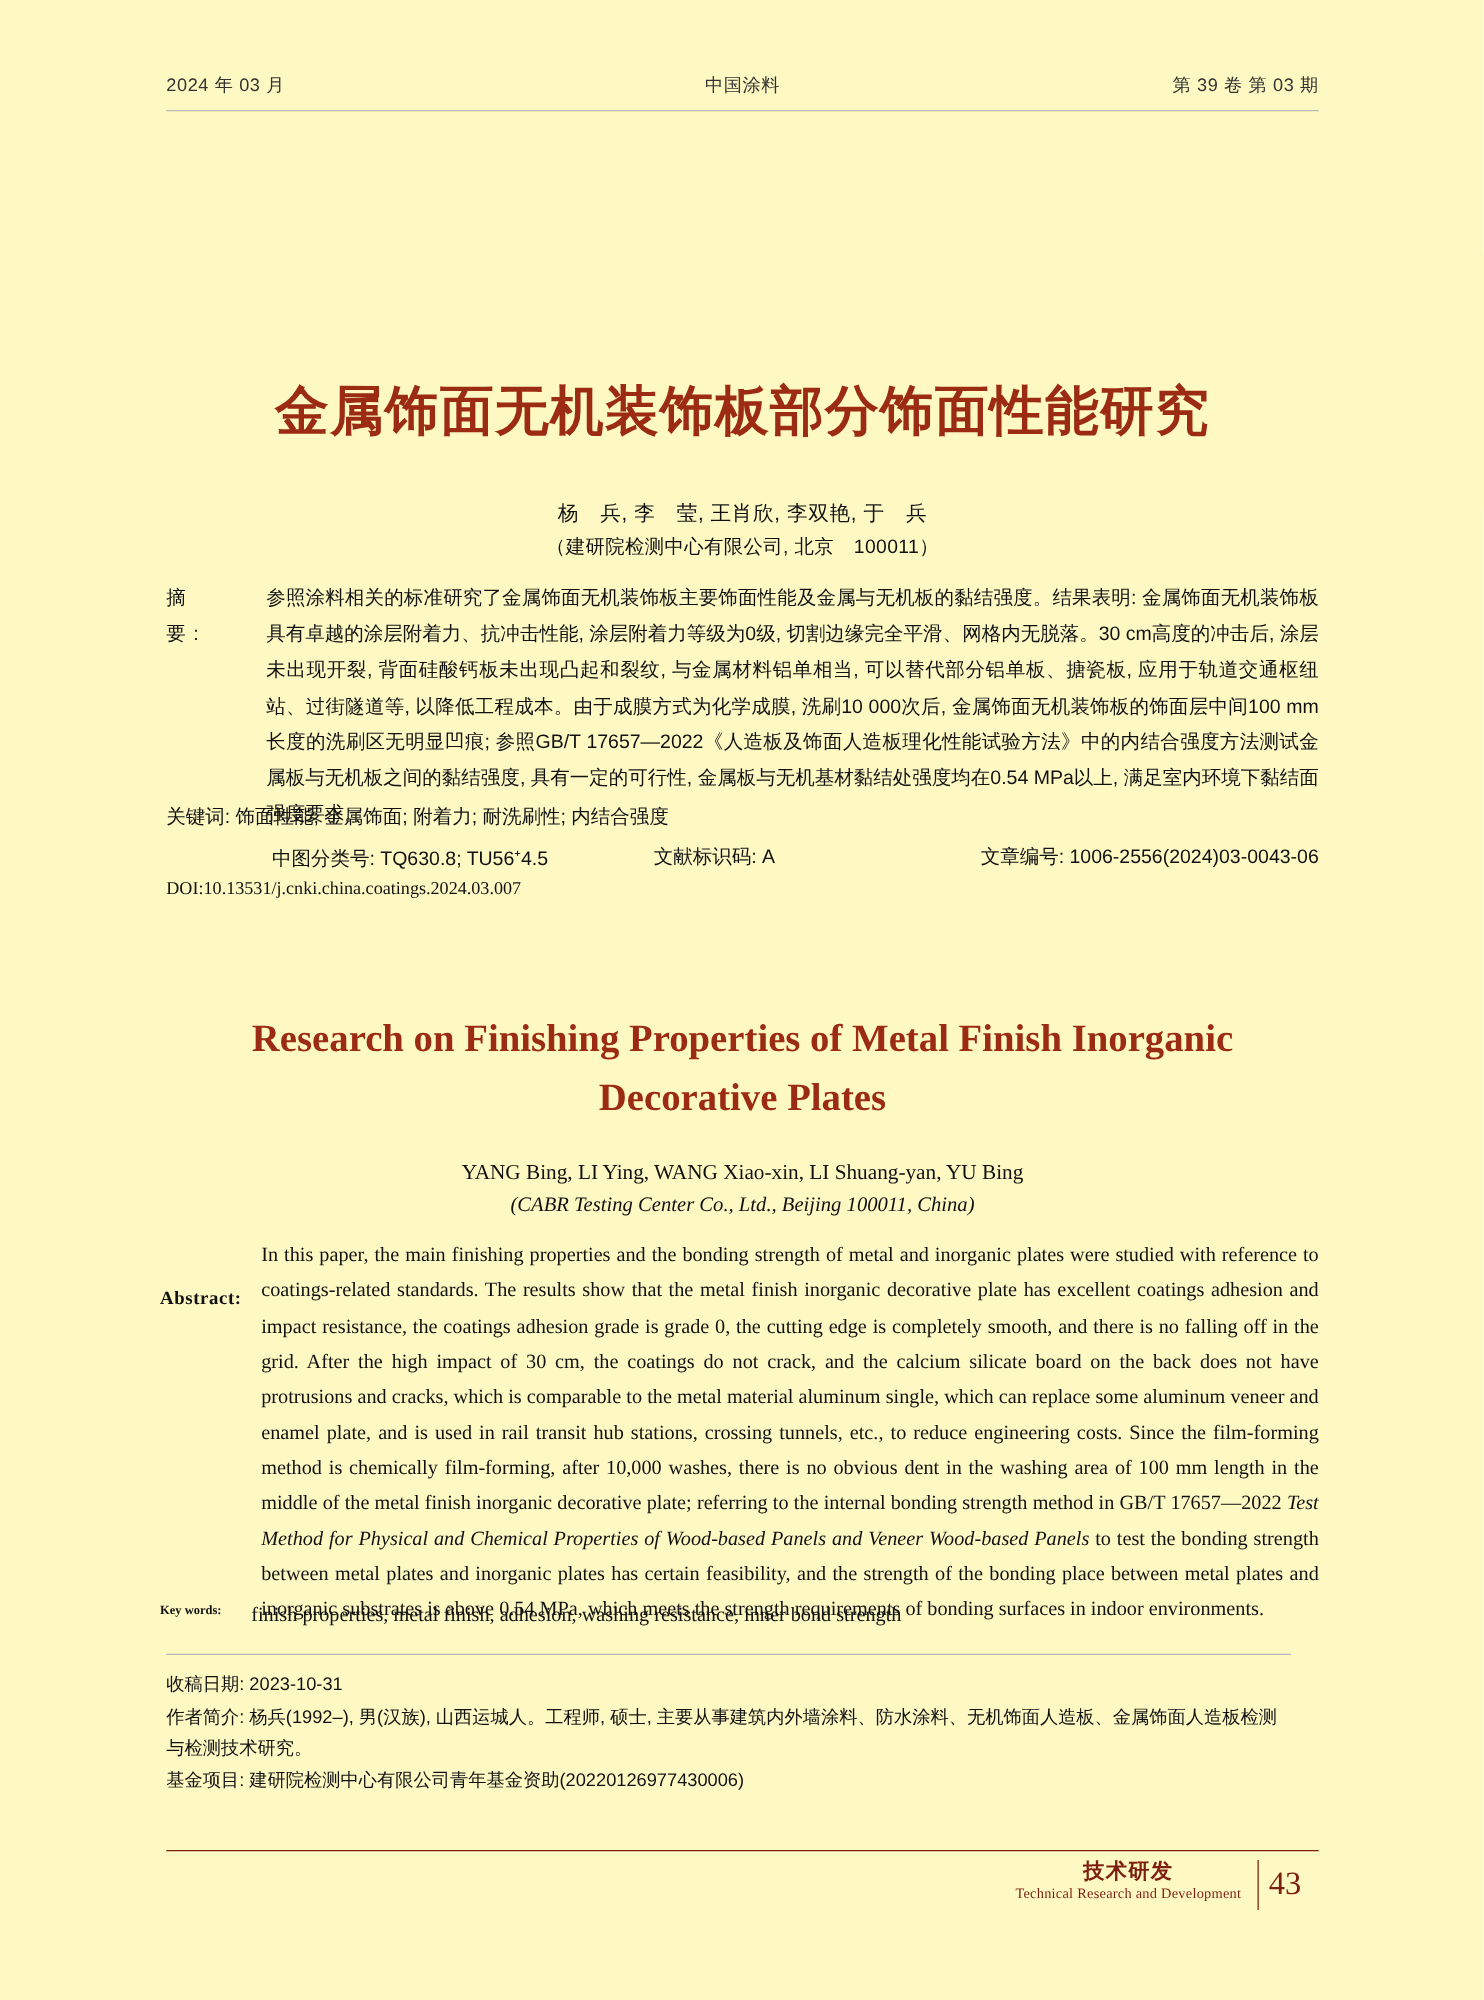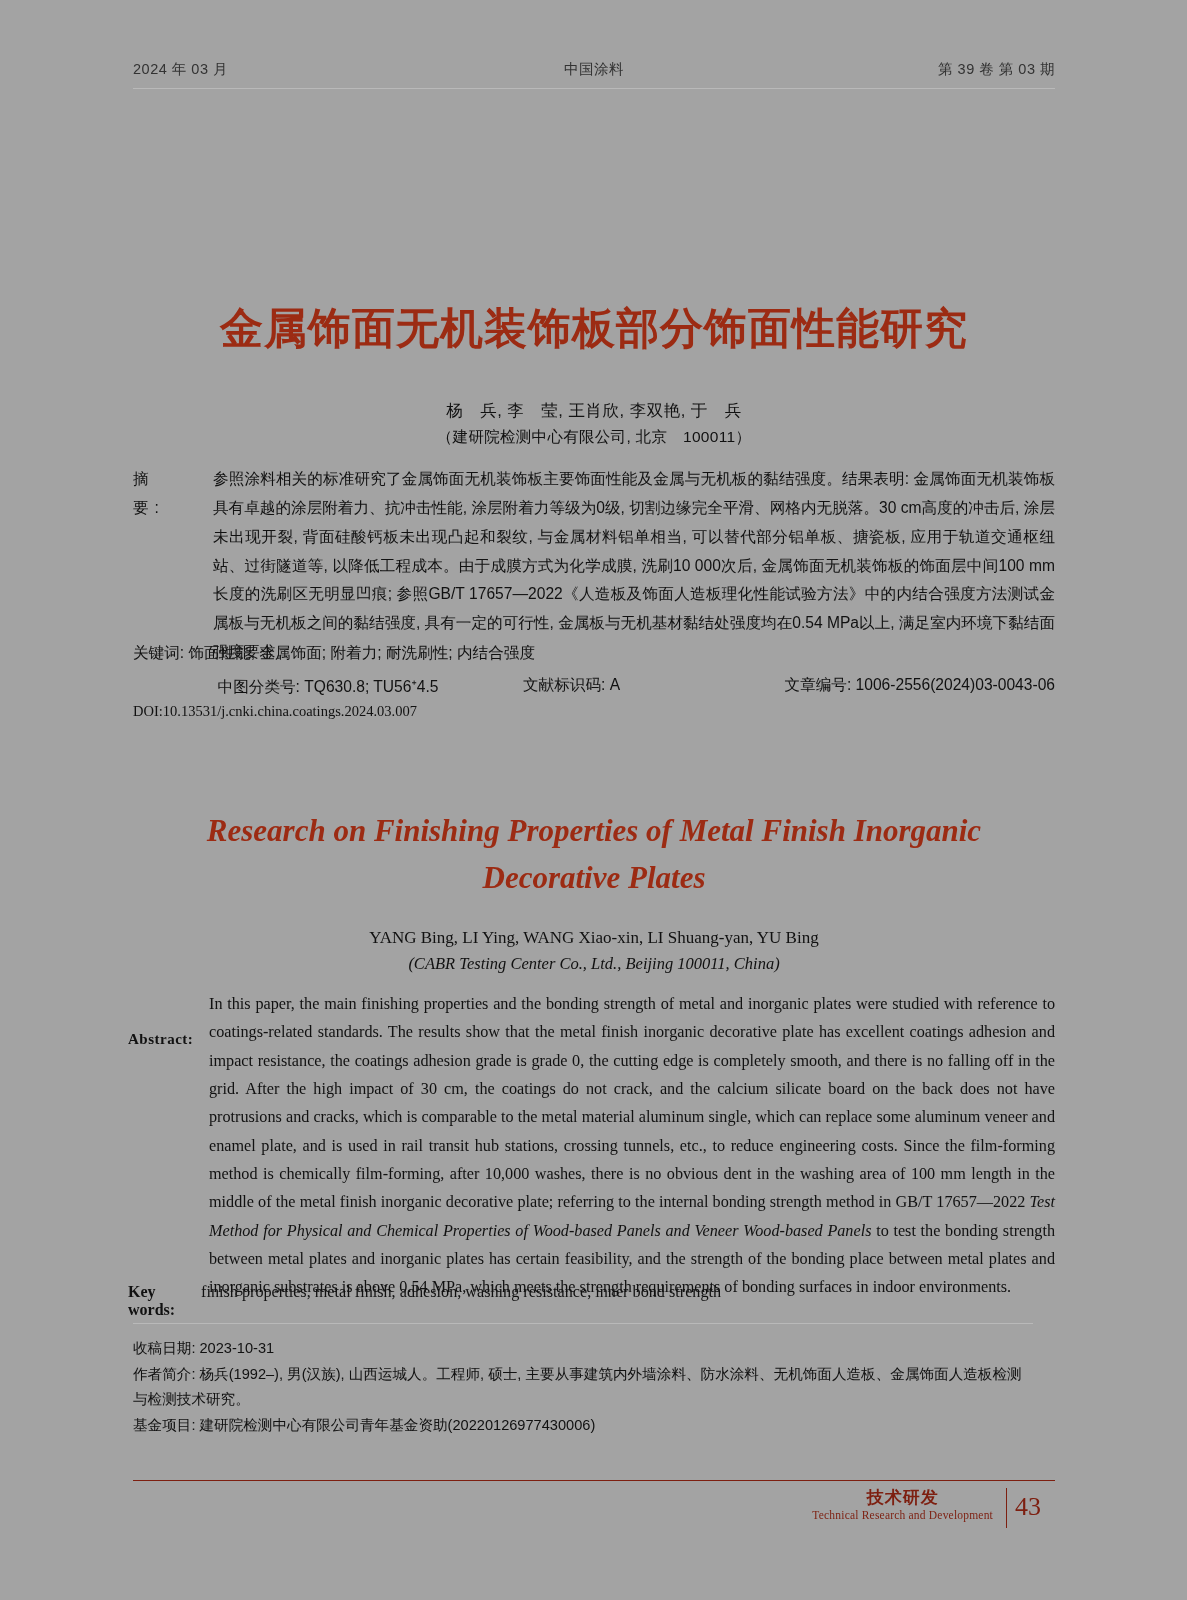--- a/index.html
+++ b/index.html
@@ -13,21 +13,21 @@
     position: relative;
     font-family: "Liberation Serif", serif;
     color: #1a1a1a;
     overflow: hidden;
   }
   .page {
     position: absolute;
     left: 0; top: 0;
     width: 1187px;
     height: 1600px;
-    background: #a3a3a3;
+    background: #fef9c3;
   }
   .content {
     position: absolute;
     left: 133px;
     top: 0;
     width: 922px;
   }
 
   
   .runhead {
@@ -144,21 +144,20 @@
     position: absolute;
     top: 808px;
     left: 10px;
     width: 902px;
     text-align: center;
     font-family: "Liberation Serif", serif;
     font-weight: bold;
     font-size: 31px;
     line-height: 1.5;
     color: #9c2b13;
-    font-style: italic;
   }
   .en-authors {
     position: absolute;
     top: 928px;
     left: 0;
     width: 922px;
     text-align: center;
     font-family: "Liberation Serif", serif;
     font-size: 17px;
     color: #111;
@@ -211,21 +210,21 @@
     font-family: "Liberation Serif", serif;
     font-size: 16.2px;
     color: #111;
   }
   .en-keywords .lbl {
     position: absolute;
     left: -5px;
     top: 0;
     width: 76px;
     font-weight: bold;
-    font-size: 16px;
+    font-size: 10px;
   }
   .en-keywords .body { margin-left: 68px; display: block; }
 
   
   .footsep {
     position: absolute;
     top: 1323px;
     left: 0;
     width: 900px;
     border-top: 1px solid #b9b9b9;

